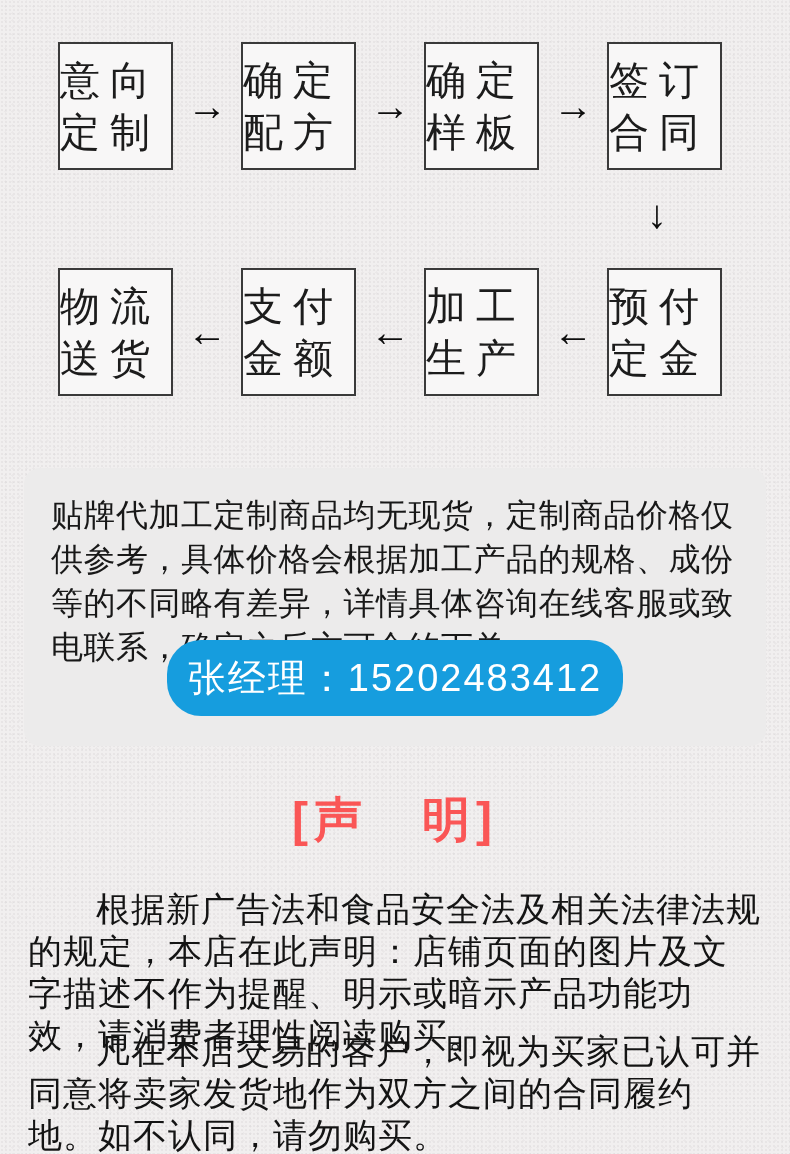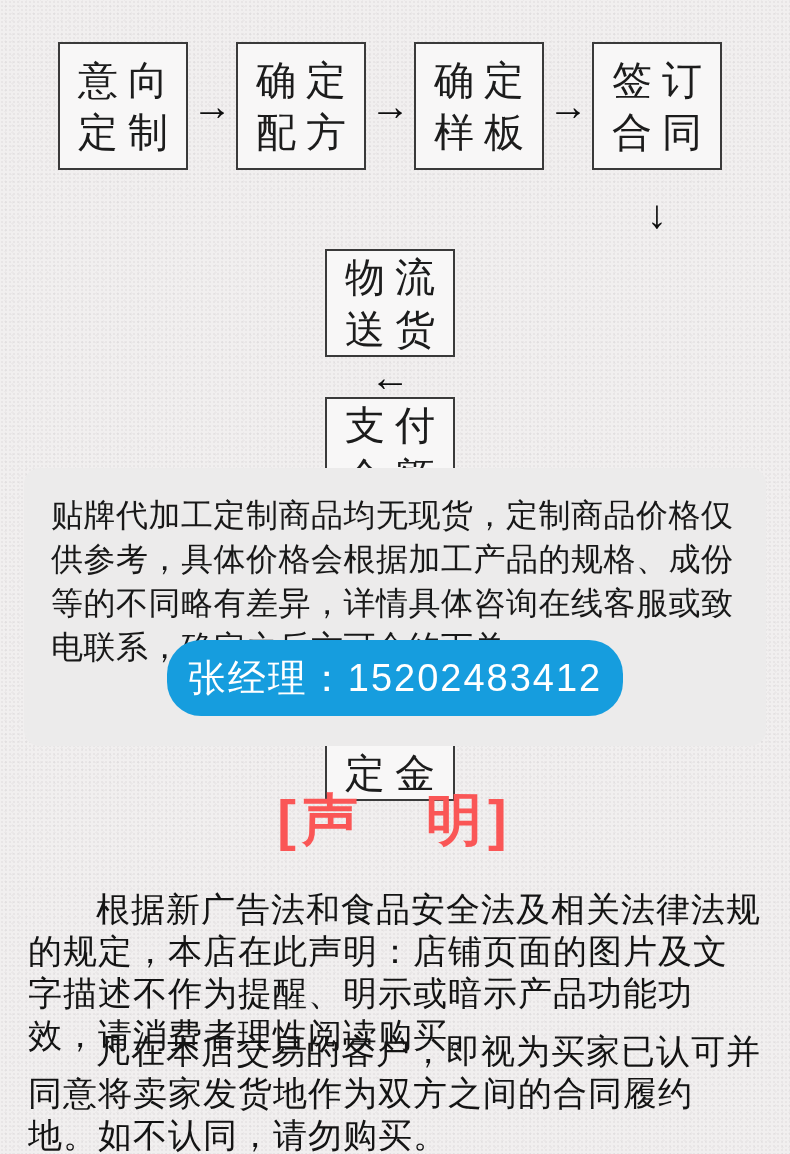--- a/index.html
+++ b/index.html
@@ -15,26 +15,26 @@
     background-size:4px 4px, 7px 7px;
     background-position:0 0, 2px 3px;
   }
 
   
   .flow-row {
     position:absolute; left:58px; width:664px; height:128px;
     display:flex; align-items:center; justify-content:space-between;
   }
   #flow-row-1 { top:42px; }
-  #flow-row-2 { top:249px;flex-direction:column; }
+  #flow-row-2 { top:268px; }
   .flow-box {
-    width:130px; height:128px;
+    width:115px; height:128px;
     background:#f8f7f7;
     border:2px solid #3a3a3a;
-    display:flex; align-items:center; justify-content:center;
+    display:flex; align-items:center; 
   }
   .flow-label {
     font-size:40px; line-height:52px; letter-spacing:10px;
     margin-right:-10px;
     color:#1c1c1c; white-space:pre-line; text-align:center;
   }
   .flow-arrow {
     font-size:40px; font-weight:bold; color:#0d0d0d; line-height:1;
   }
   #down-arrow {
@@ -57,21 +57,21 @@
     border-radius:34px; background:#169dde; border:none;
     color:#ffffff; font-size:38px; letter-spacing:2px;
     display:flex; align-items:center; justify-content:center;
     font-family:"Liberation Sans","DejaVu Sans",sans-serif;
     cursor:pointer;
   }
 
   
   .statement-heading {
     position:absolute; left:0; top:790px; width:790px;
-    text-align:center; font-size:56px; line-height:60px;
+    text-align:center; font-size:48px; line-height:60px;
     font-weight:bold; letter-spacing:6px; color:#fa5656;
   }
   .para {
     position:absolute; left:28px; width:734px;
     font-size:34px; line-height:42px; letter-spacing:1px;
     color:#141414; text-indent:2em; text-align:left;
   }
   #para-1 { top:888px; }
   #para-2 { top:1030px; }
 </style>

